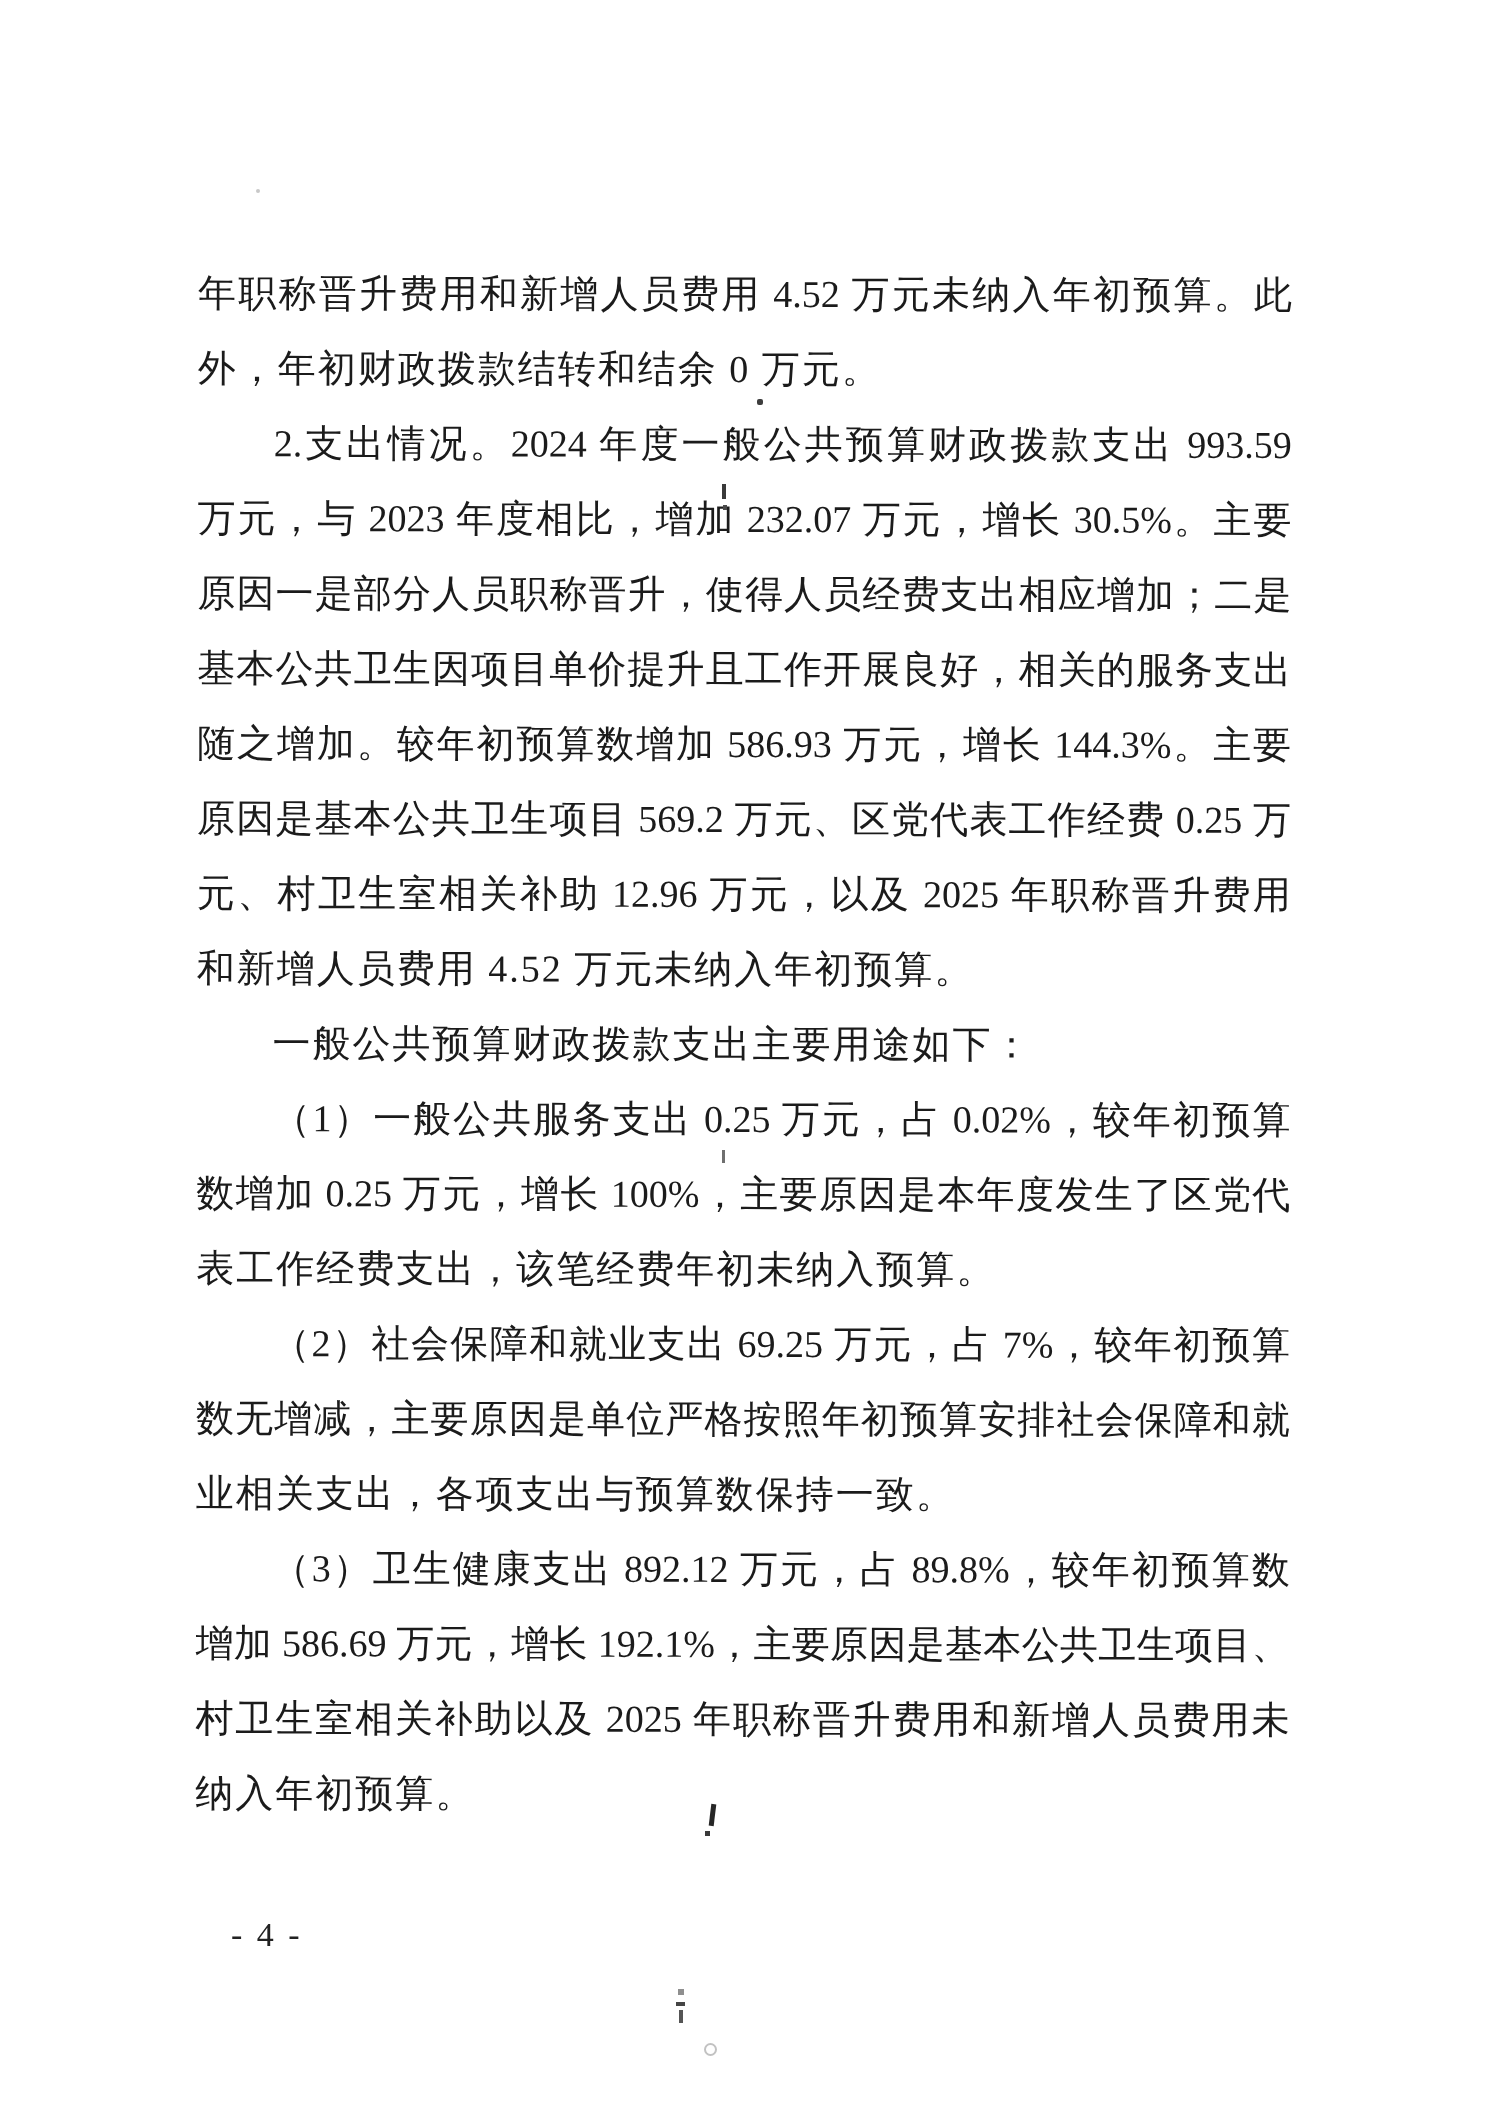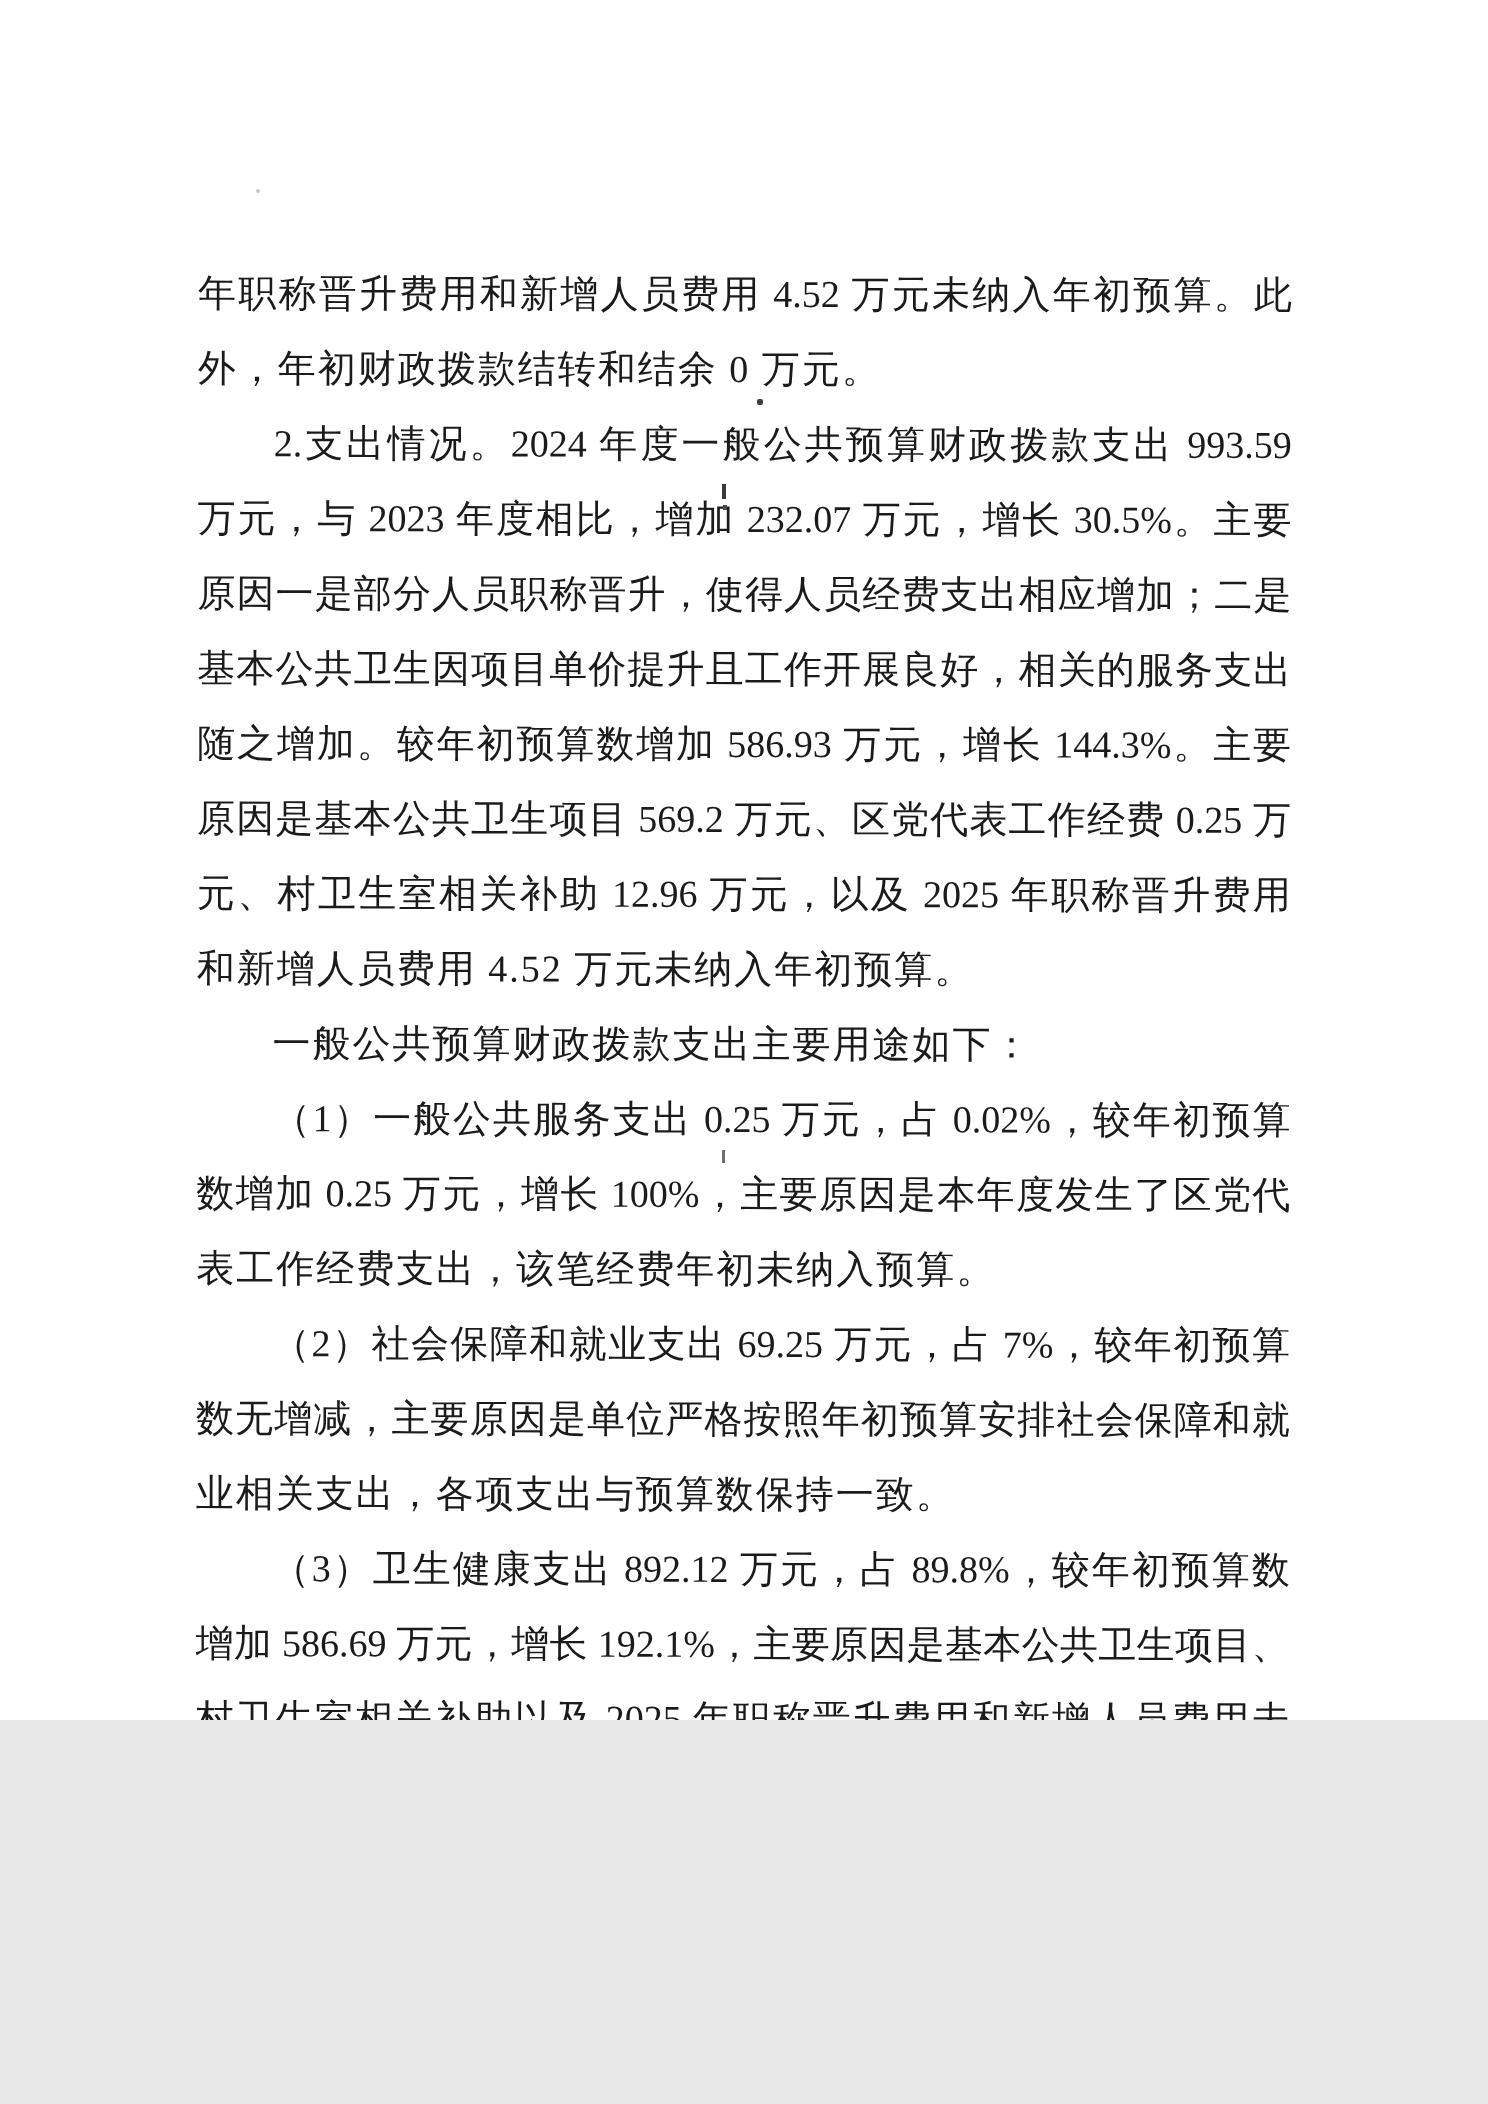--- a/index.html
+++ b/index.html
@@ -3,21 +3,21 @@
 <meta charset="utf-8">
 <style>
   html, body {
     margin: 0;
     padding: 0;
     background: #e8e8e8;
   }
   .page {
     position: relative;
     width: 1488px;
-    height: 1720px;
+    height: 2104px;
     margin: 0 auto;
     background: #ffffff;
     overflow: hidden;
     font-family: "Liberation Serif", "DejaVu Serif", serif;
     color: #1a1a1a;
   }
   .textblock {
     position: absolute;
     left: 198px;
     top: 256px;

